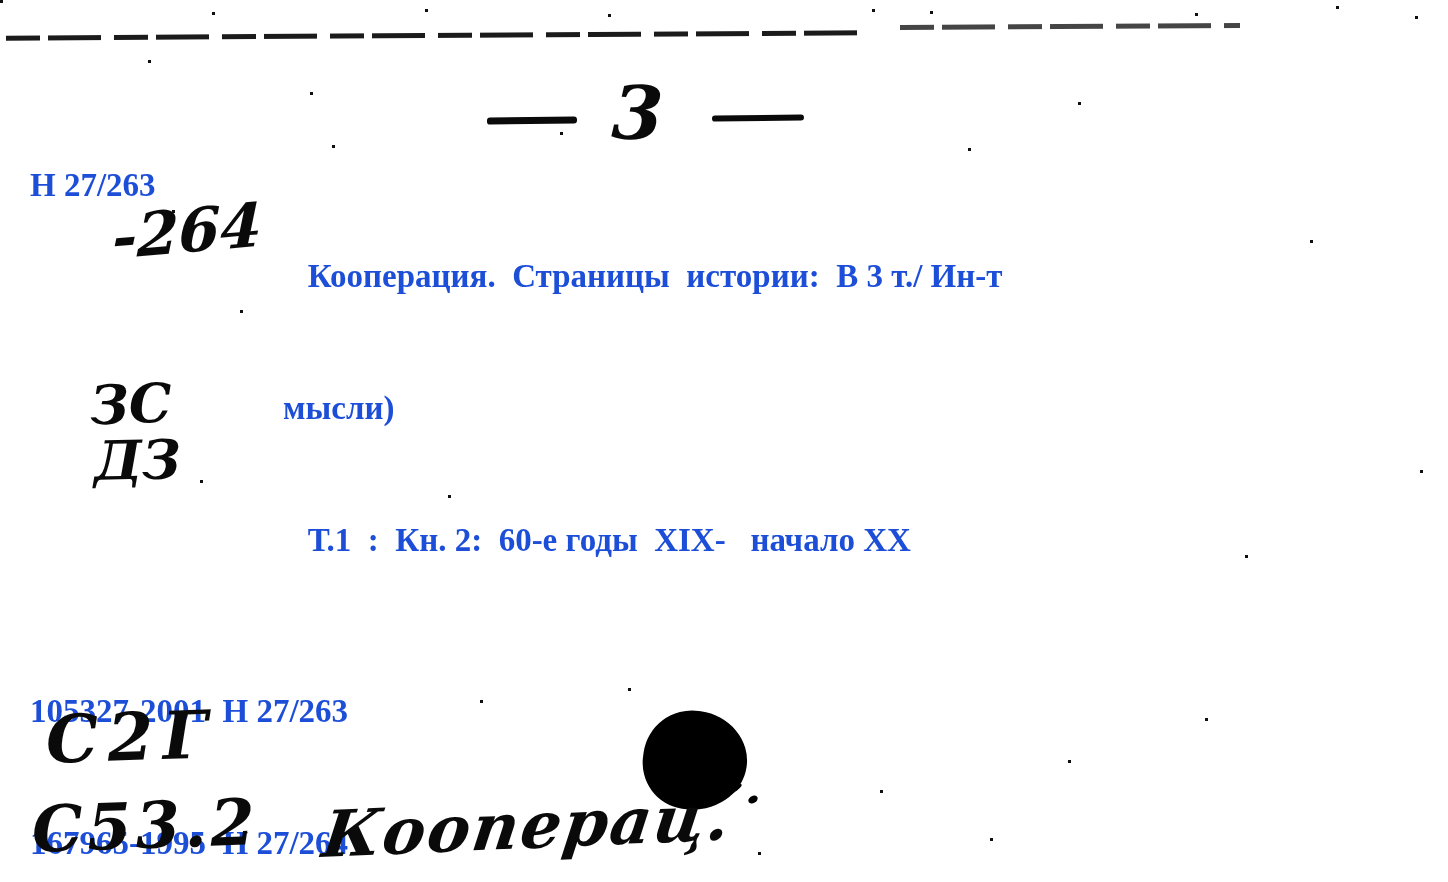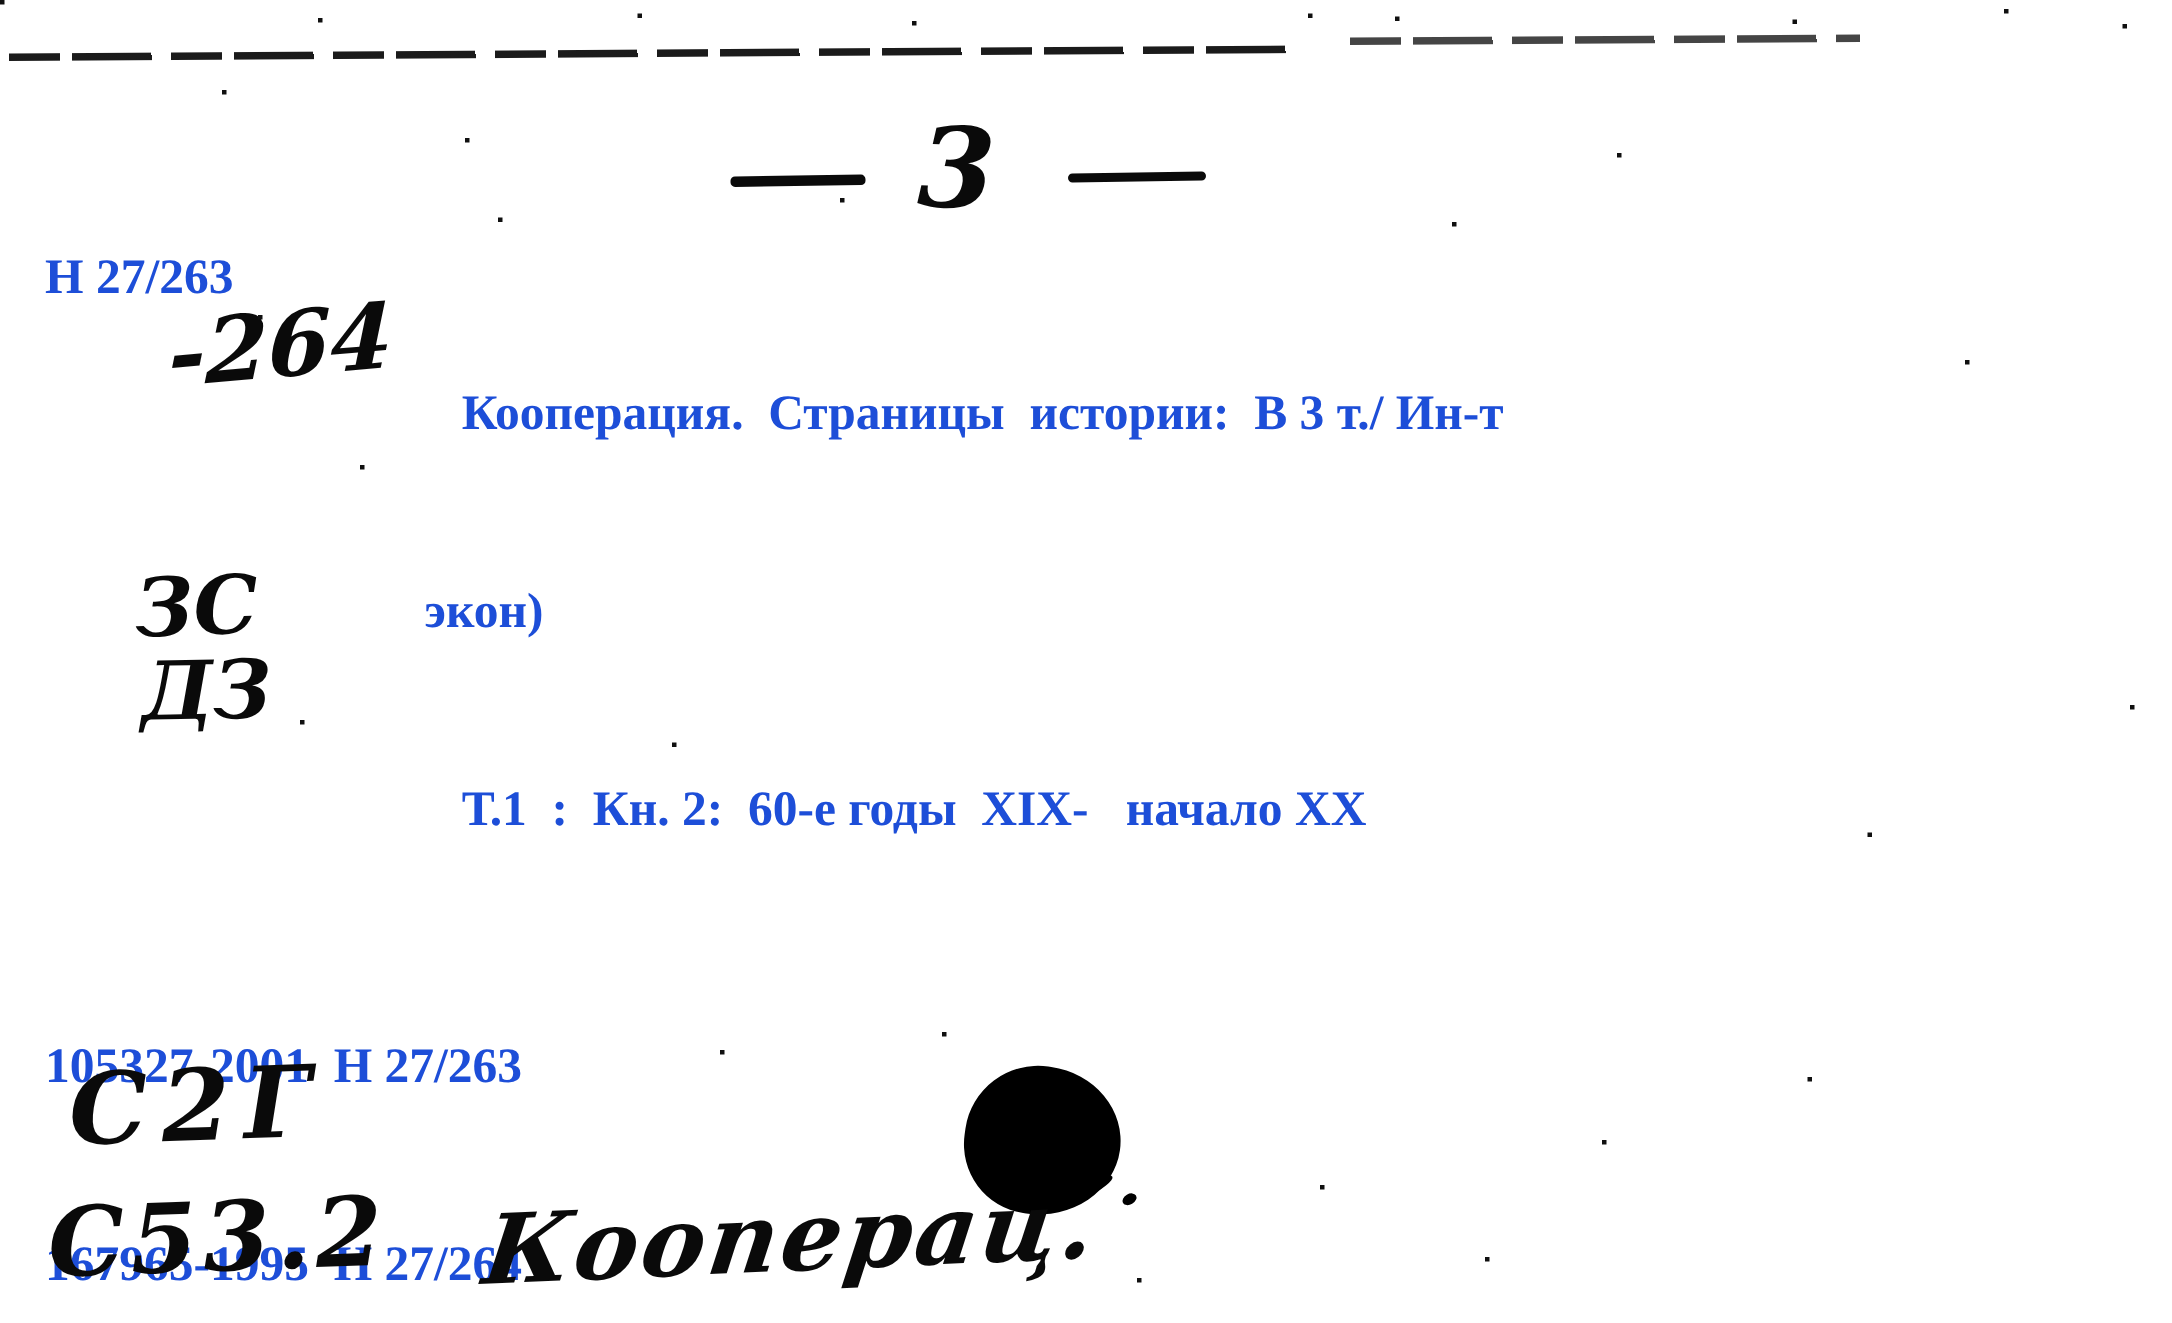--- a/index.html
+++ b/index.html
@@ -116,21 +116,21 @@
 
   <div class="typed call-number">Н 27/263</div>
 
   <div class="hand hw-264">-264</div>
 
   <div class="hand hw-zs">ЗС</div>
   <div class="hand hw-dz">ДЗ</div>
 
   <div class="typed entry-block">
     <div>   Кооперация.  Страницы  истории:  В 3 т./ Ин-т</div>
-    <div>экон)</div>
+    <div>мысли)</div>
     <div>   Т.1  :  Кн. 2:  60-е годы  XIX-   начало XX</div>
     
     
     
     
   </div>
 
   <div class="typed accession-block">
     <div>105327-2001  Н 27/263</div>
     <div>167965-1995  Н 27/264</div>

